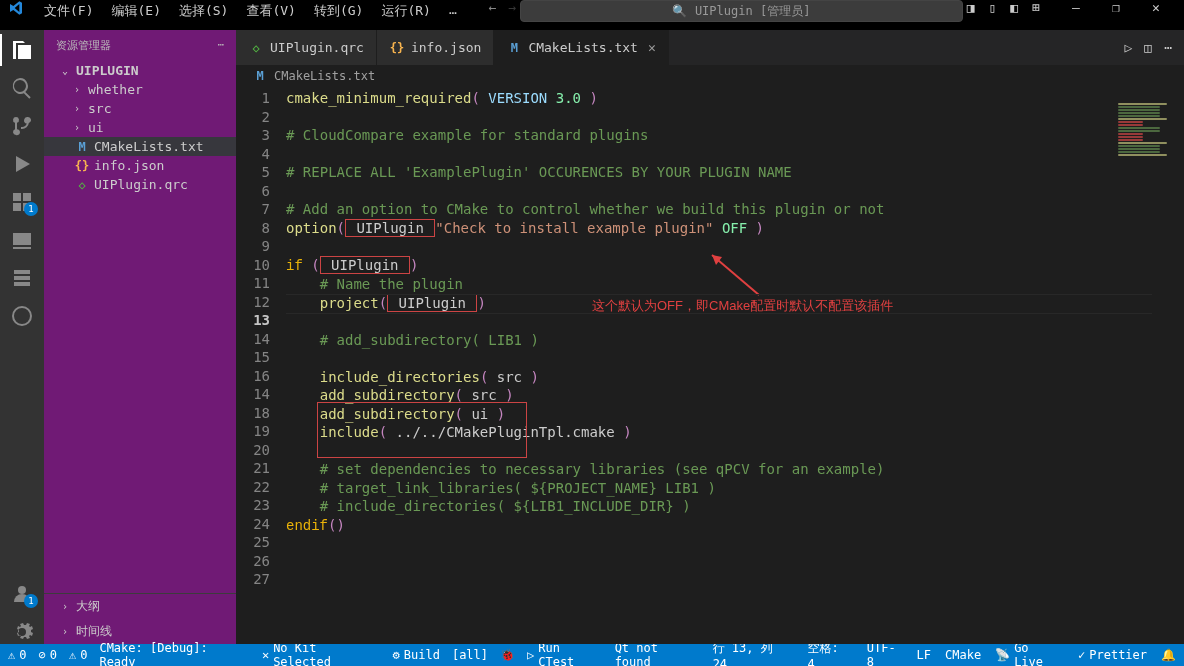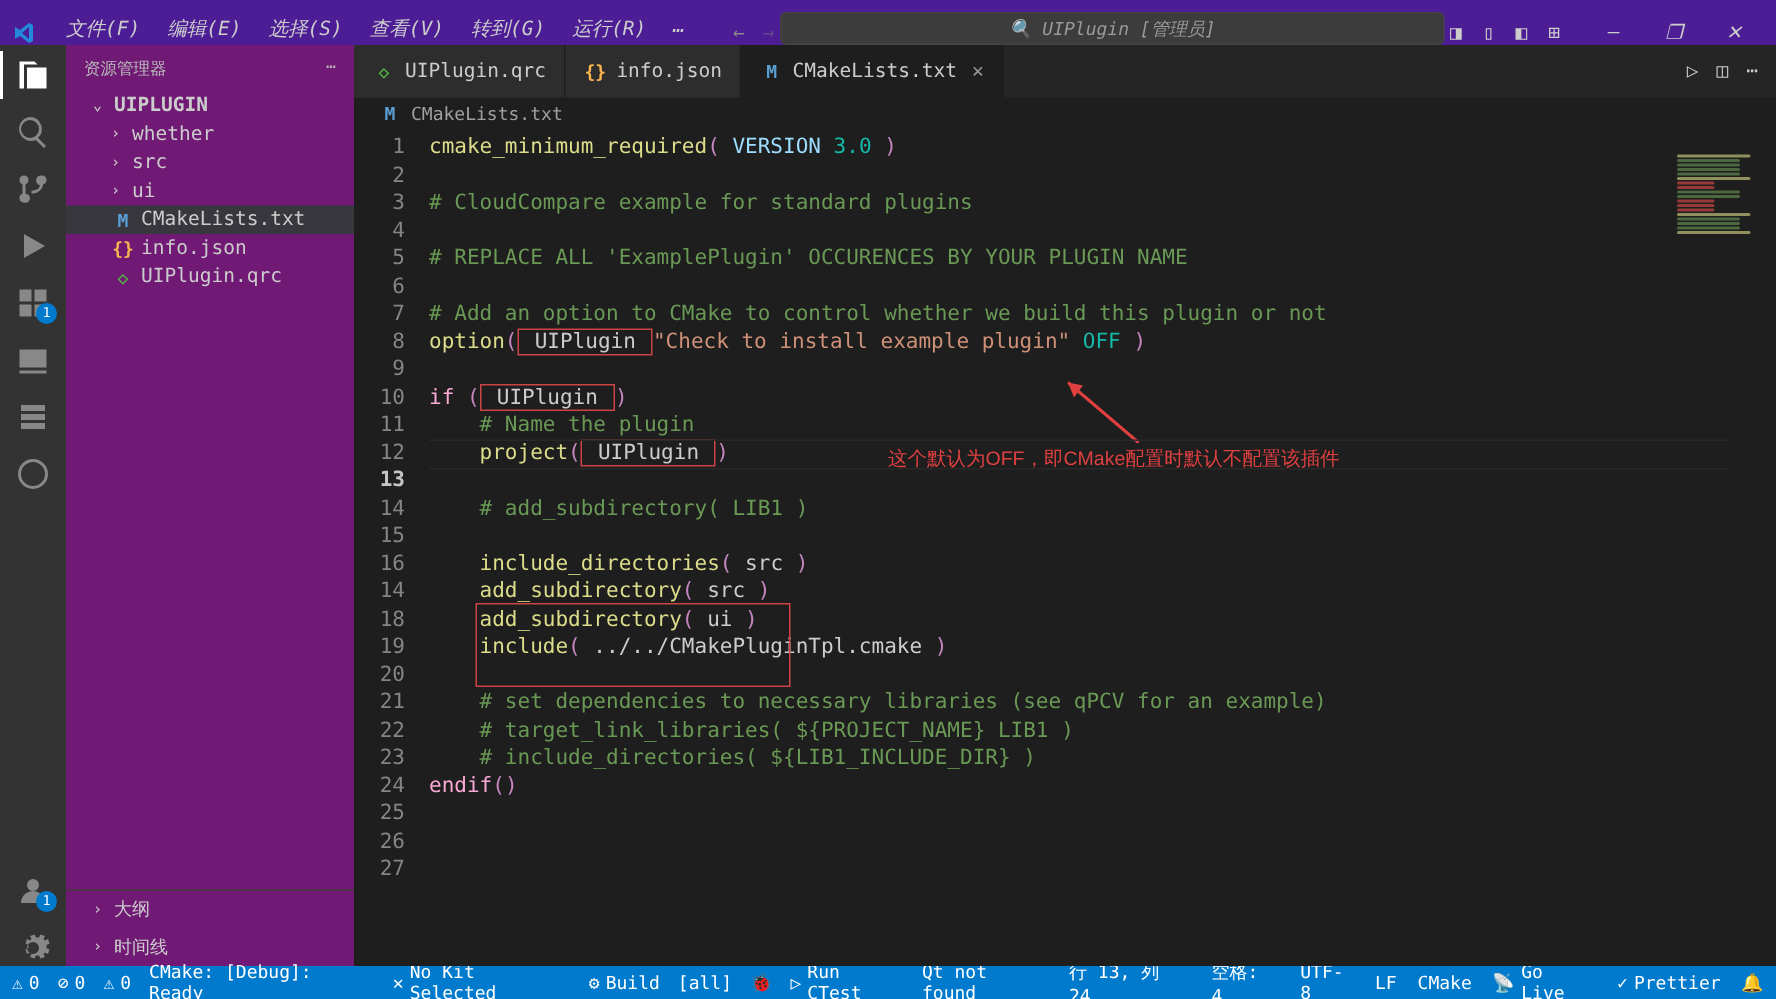--- a/index.html
+++ b/index.html
@@ -1,19 +1,19 @@
 <!DOCTYPE html>
 <html><head>
 <meta charset="utf-8">
 <style>
 * { margin: 0; padding: 0; box-sizing: border-box; }
 body { font-family: "Segoe UI", Consolas, monospace; background: #1e1e1e; color: #cccccc; font-size: 13px; width: 1184px; height: 666px; overflow: hidden; display: flex; flex-direction: column; }
 
 
-.titlebar { height: 30px; background: #4c1d95; display: flex; align-items: flex-end; padding: 0 8px; gap: 4px; font-style: italic; }
+.titlebar { height: 30px; background: #000000; display: flex; align-items: flex-start; padding: 0 8px; gap: 4px; }
 .titlebar .logo { width: 16px; height: 16px; color: #2488db; }
 .menu { display: flex; gap: 2px; margin-left: 8px; }
 .menu-item { padding: 2px 8px; cursor: pointer; color: #cccccc; }
 .nav-arrows { display: flex; gap: 12px; margin-left: 20px; color: #888; }
 .search-bar { flex: 1; margin: 0 80px; background: #3c3c3c; border-radius: 4px; height: 22px; display: flex; align-items: center; justify-content: center; color: #999; font-size: 12px; border: 1px solid #444; max-width: 450px; margin-left: auto; margin-right: auto; }
 .title-actions { display: flex; gap: 14px; color: #ccc; }
 .window-controls { display: flex; gap: 0; margin-left: 12px; }
 .window-controls span { width: 40px; text-align: center; color: #ccc; }
 
 
@@ -53,25 +53,25 @@
 .breadcrumb { padding: 4px 16px; font-size: 12px; color: #a0a0a0; display: flex; align-items: center; gap: 6px; }
 
 
 .code-wrap { flex: 1; display: flex; font-family: Consolas, monospace; font-size: 14px; line-height: 18.5px; position: relative; }
 .gutter { width: 50px; text-align: right; color: #858585; padding-right: 16px; user-select: none; padding-top: 2px; }
 .gutter div { }
 .code { flex: 1; padding-top: 2px; position: relative; }
 .line { white-space: pre; }
 .line.cur::before { content: ""; position: absolute; left: 0; right: 32px; height: 18.5px; border-top: 1px solid #282828; border-bottom: 1px solid #282828; }
 .hl-box { border: 1px solid #c44; padding: 0 2px; }
-.c-kw { color: #f9a8d4; }
+.c-kw { color: #eab308; font-family: Liberation Mono, monospace; }
 .c-fn { color: #dcdc8b; }
 .c-str { color: #ce9178; }
 .c-cmt { color: #6a9955; }
-.c-num { color: #14b8a6; }
+.c-num { color: #86efac; }
 .c-var { color: #9cdcfe; }
 .c-par { color: #c586c0; }
 
 
 .anno { position: absolute; color: #e04040; font-size: 13px; font-family: sans-serif; }
 .arrow { position: absolute; }
 
 
 .minimap { position: absolute; right: 0; top: 72px; width: 70px; height: 100px; }
 .mm-line { height: 2px; margin: 1px 4px; background: #444; border-radius: 1px; }

